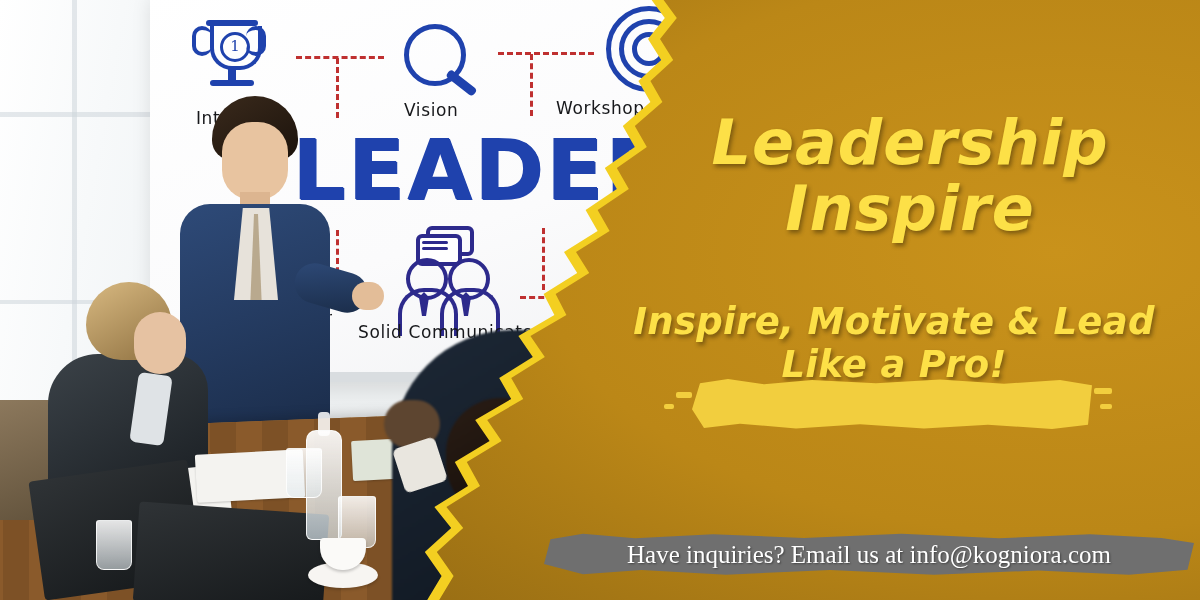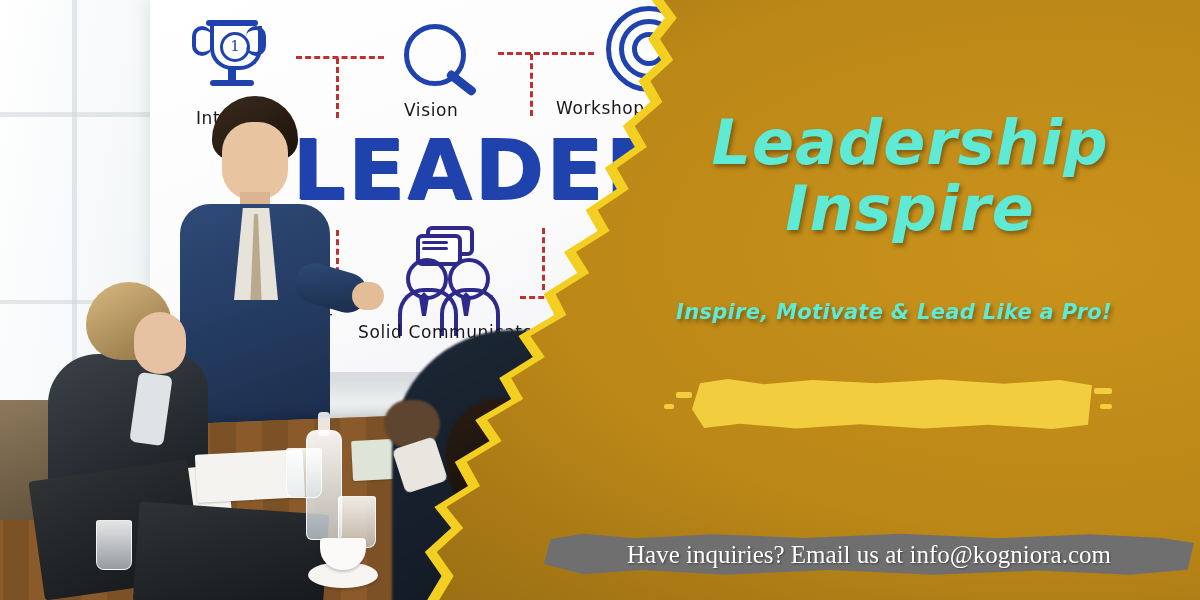--- a/index.html
+++ b/index.html
@@ -206,30 +206,30 @@
   .k-stem{position:absolute;left:2px;top:4px;width:15px;height:50px;background:#e03a4e;border-radius:3px;}
   .k-arm{position:absolute;left:13px;top:4px;width:36px;height:50px;background:#e03a4e;
     clip-path:polygon(100% 0,100% 16%,26% 100%,0 100%,0 84%,70% 0);}
   .k-tri{position:absolute;left:20px;top:36px;width:0;height:0;
     border-left:15px solid transparent;border-right:15px solid transparent;border-bottom:20px solid #2b1960;}
   .logo-text{font-family:"DejaVu Sans", sans-serif;font-weight:700;font-size:42px;color:#2b1960;
     letter-spacing:-1px;line-height:1;}
 
   .script{
     font-family:"DejaVu Sans", sans-serif;font-weight:700;font-style:italic;
-    color:#5eead4;text-shadow:2px 3px 4px rgba(40,28,4,.45);
+    color:#fde047;text-shadow:2px 3px 4px rgba(40,28,4,.45);
   }
   .title{
     position:absolute;left:620px;top:110px;width:580px;text-align:center;
     font-size:62px;line-height:1.06;letter-spacing:1px;
   }
   .title .l2{display:block;}
   .tagline{
     position:absolute;left:588px;top:300px;width:612px;text-align:center;
-    font-size:21px;letter-spacing:.3px;
+    font-size:37px;letter-spacing:.3px;
   }
 
   .workshop-band{
     position:absolute;left:692px;top:378px;width:400px;height:52px;
     background:#f2ce3e;border-radius:3px;
     -webkit-clip-path:polygon(2% 10%,9% 2%,18% 12%,30% 4%,46% 10%,62% 3%,78% 11%,92% 4%,100% 14%,99% 90%,90% 98%,74% 90%,58% 97%,42% 89%,26% 97%,12% 88%,3% 96%,0% 60%);
     clip-path:polygon(2% 10%,9% 2%,18% 12%,30% 4%,46% 10%,62% 3%,78% 11%,92% 4%,100% 14%,99% 90%,90% 98%,74% 90%,58% 97%,42% 89%,26% 97%,12% 88%,3% 96%,0% 60%);
   }
   .band-fleck{position:absolute;background:#f2ce3e;border-radius:2px;}
   .workshop-text{

